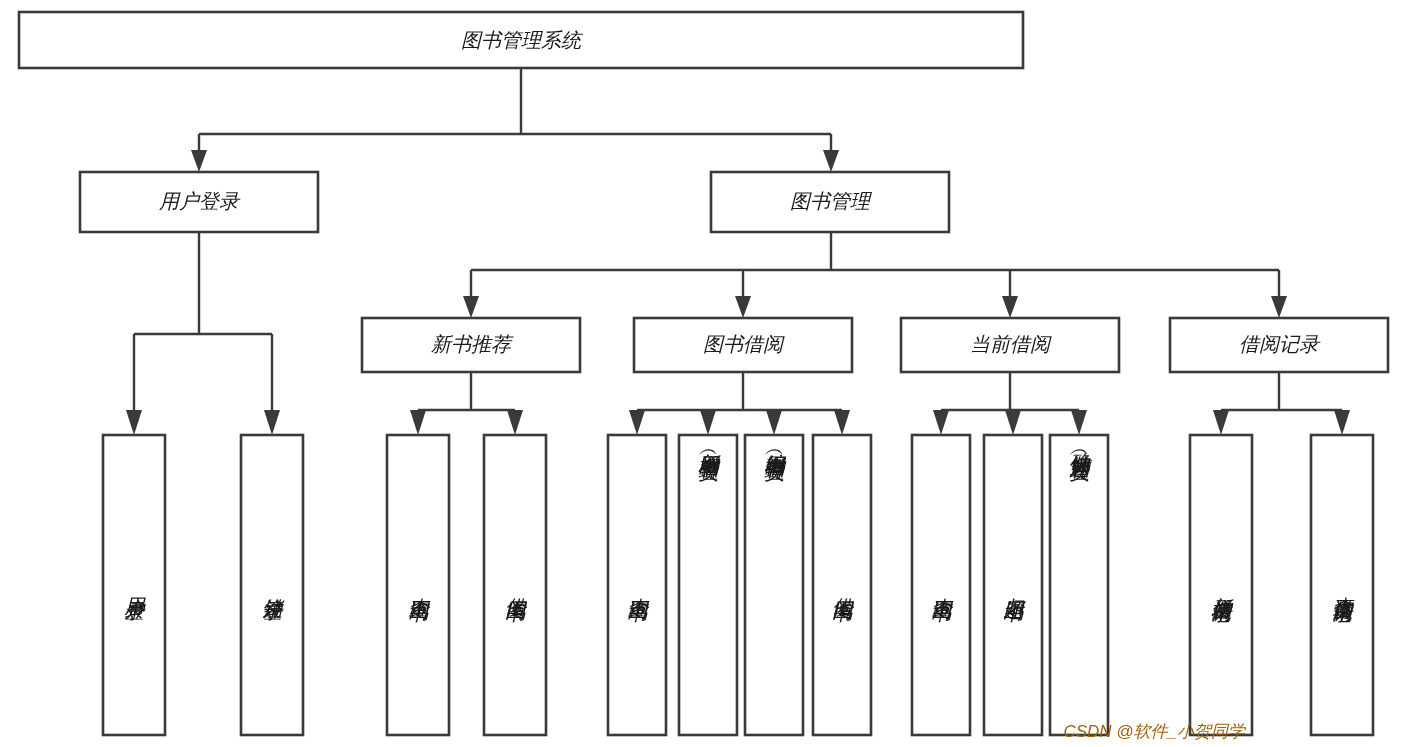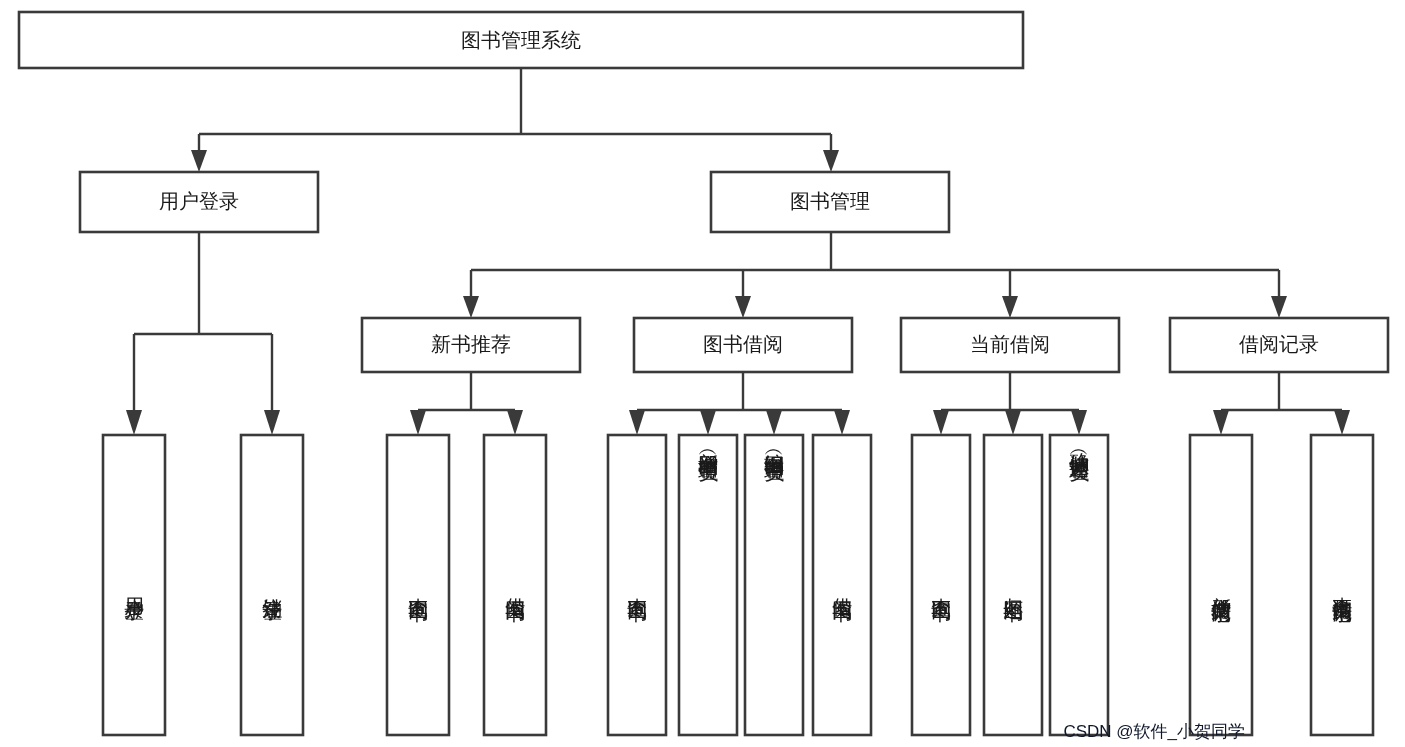--- a/index.html
+++ b/index.html
@@ -11,20 +11,21 @@
     width: 1405px;
     height: 747px;
     font-family: "Liberation Sans", "DejaVu Sans", sans-serif;
     overflow: hidden;
     position: relative;
   }
   #diagram-root {
     position: relative;
     width: 1253px;
     height: 747px;
+    font-style: italic;
   }
   svg#tree-svg {
     position: absolute;
     top: 0;
     left: 0;
     width: 1405px;
     height: 747px;
     display: block;
   }
   .node-box {
@@ -66,21 +67,21 @@
     letter-spacing: 1.5px;
     white-space: nowrap;
     text-align: center;
   }
   .watermark {
     position: absolute;
     right: 8px;
     bottom: 4px;
     font-family: "Liberation Sans", "DejaVu Sans", sans-serif;
     font-size: 17px;
-    color: #0f172a;
+    color: #a16207;
     white-space: nowrap;
     user-select: none;
   }
 </style>
 </head>
 <body>
 
 <div id="diagram-root">
 
   <svg id="tree-svg" viewBox="0 0 1405 747" xmlns="http://www.w3.org/2000/svg">

